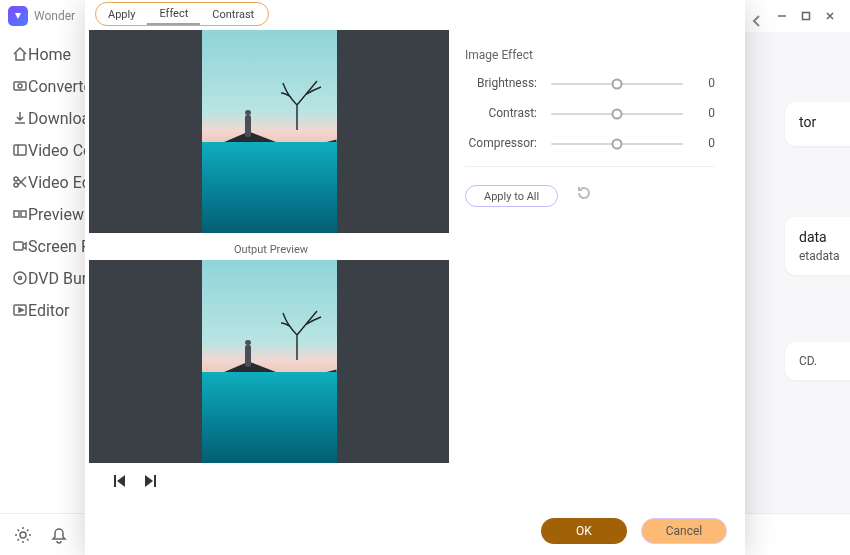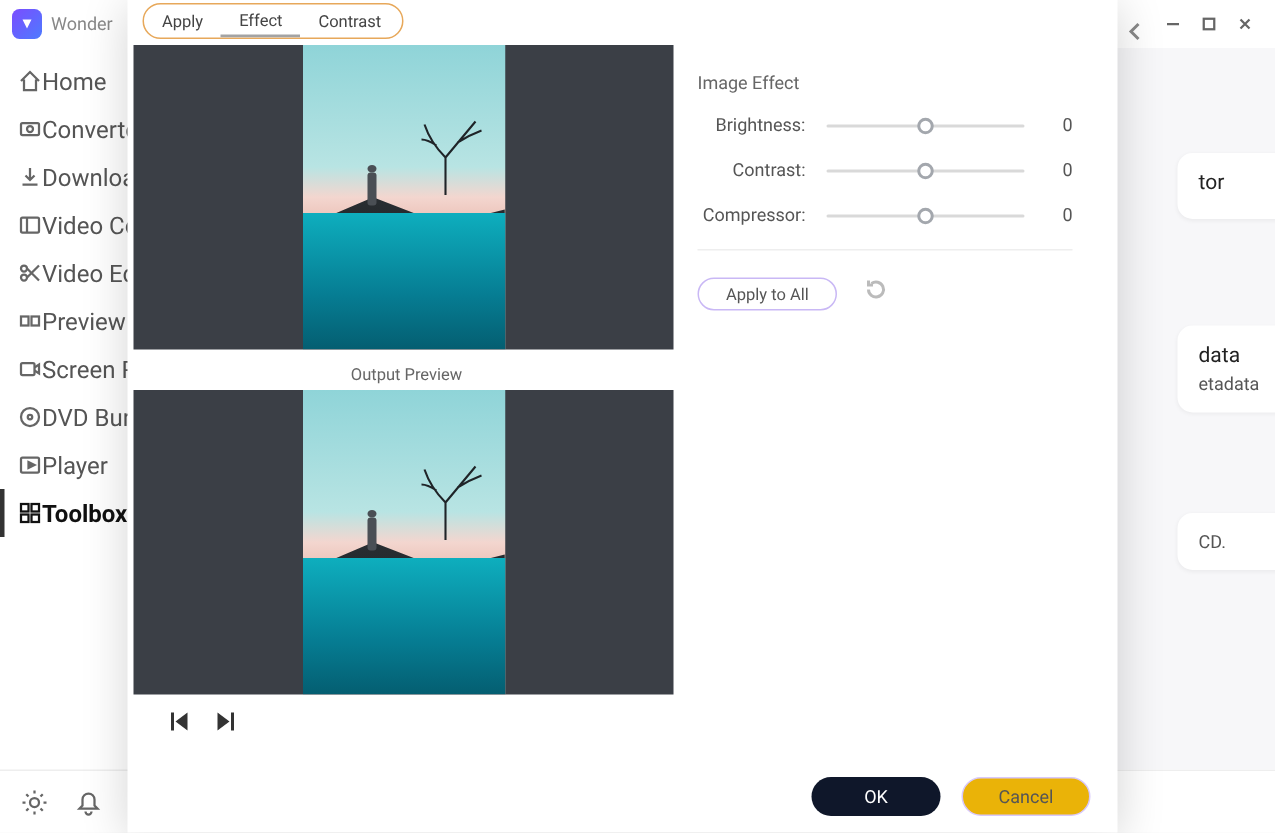--- a/index.html
+++ b/index.html
@@ -147,25 +147,25 @@
   }
   .reset-icon { width:16px; height:16px; }
   .reset-icon svg { width:16px; height:16px; stroke:#bbb; stroke-width:2; fill:none; }
 
   .modal-footer {
     height: 48px; display:flex; align-items:center; justify-content:flex-end;
     gap:14px; padding:0 18px;
   }
   .btn-primary {
     height:26px; width:86px; border-radius:13px; border:none;
-    background:#0f172a; color:#fff; font-size:12px; cursor:pointer;
+    background:#a16207; color:#fff; font-size:12px; cursor:pointer;
   }
   .btn-secondary {
     height:26px; width:86px; border-radius:13px;
-    border:1px solid #d8c8fb; background:#eab308; color:#555; font-size:12px; cursor:pointer;
+    border:1px solid #d8c8fb; background:#fdba74; color:#555; font-size:12px; cursor:pointer;
   }
 
   .chev-back { position:absolute; left: 750px; top:14px; width:18px; height:18px; }
   .chev-back svg { width:14px; height:14px; stroke:#888; stroke-width:2; fill:none; }
 </style>
 </head>
 <body>
 
 <div class="app">
   <div class="titlebar">
@@ -271,32 +271,21 @@
           </span>
         <span>DVD Burner</span>
       </div>
       <div class="side-item">
         <span class="side-icon">
             <svg viewBox="0 0 16 16">
               <rect x="2" y="3" width="12" height="10" rx="1"></rect>
               <path d="M7 6 L11 8 L7 10 Z" fill="#666"></path>
             </svg>
           </span>
-        <span>Player</span>
-      </div>
-      <div class="side-item active">
-        <span class="side-icon">
-            <svg viewBox="0 0 16 16">
-              <rect x="2" y="2" width="5" height="5"></rect>
-              <rect x="9" y="2" width="5" height="5"></rect>
-              <rect x="2" y="9" width="5" height="5"></rect>
-              <rect x="9" y="9" width="5" height="5"></rect>
-            </svg>
-          </span>
-        <span>Toolbox</span>
+        <span>Editor</span>
       </div>
     </div>
 
     <div class="content">
       <div class="card card1">
         <div class="card-title">tor</div>
       </div>
       <div class="card card2">
         <div class="card-title">data</div>
         <div>etadata</div>

